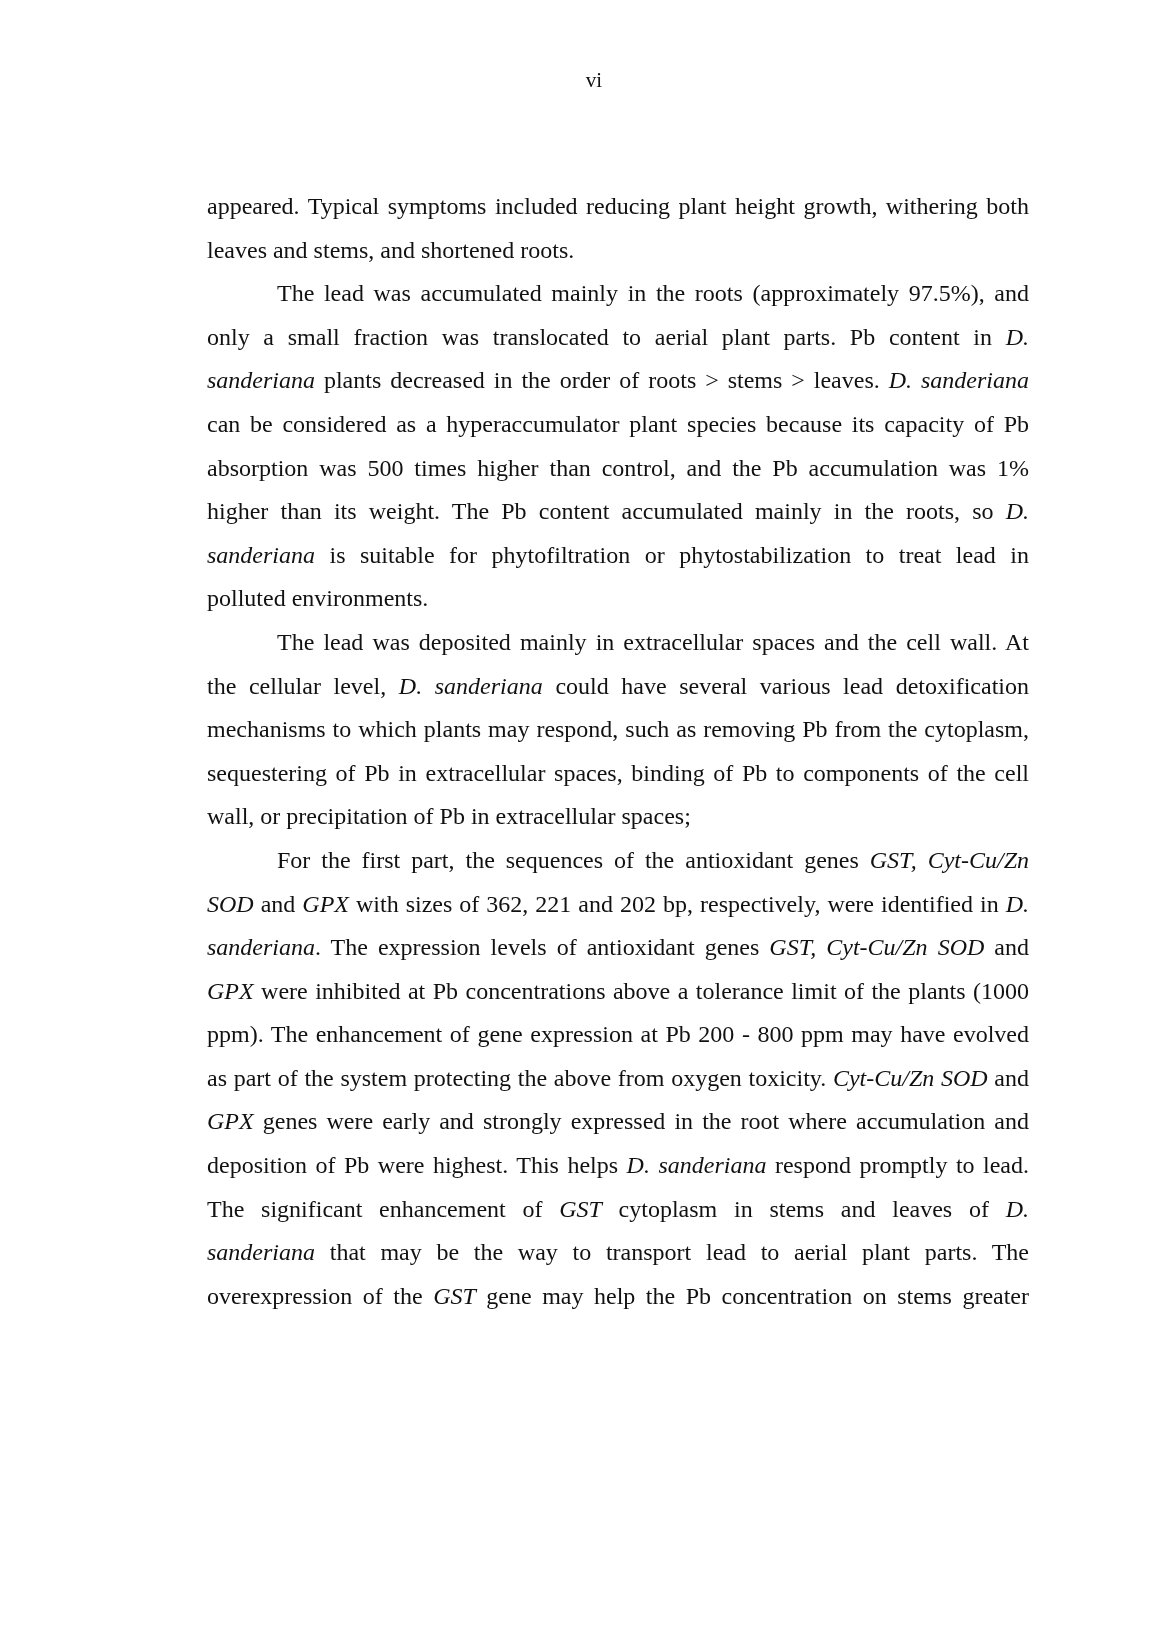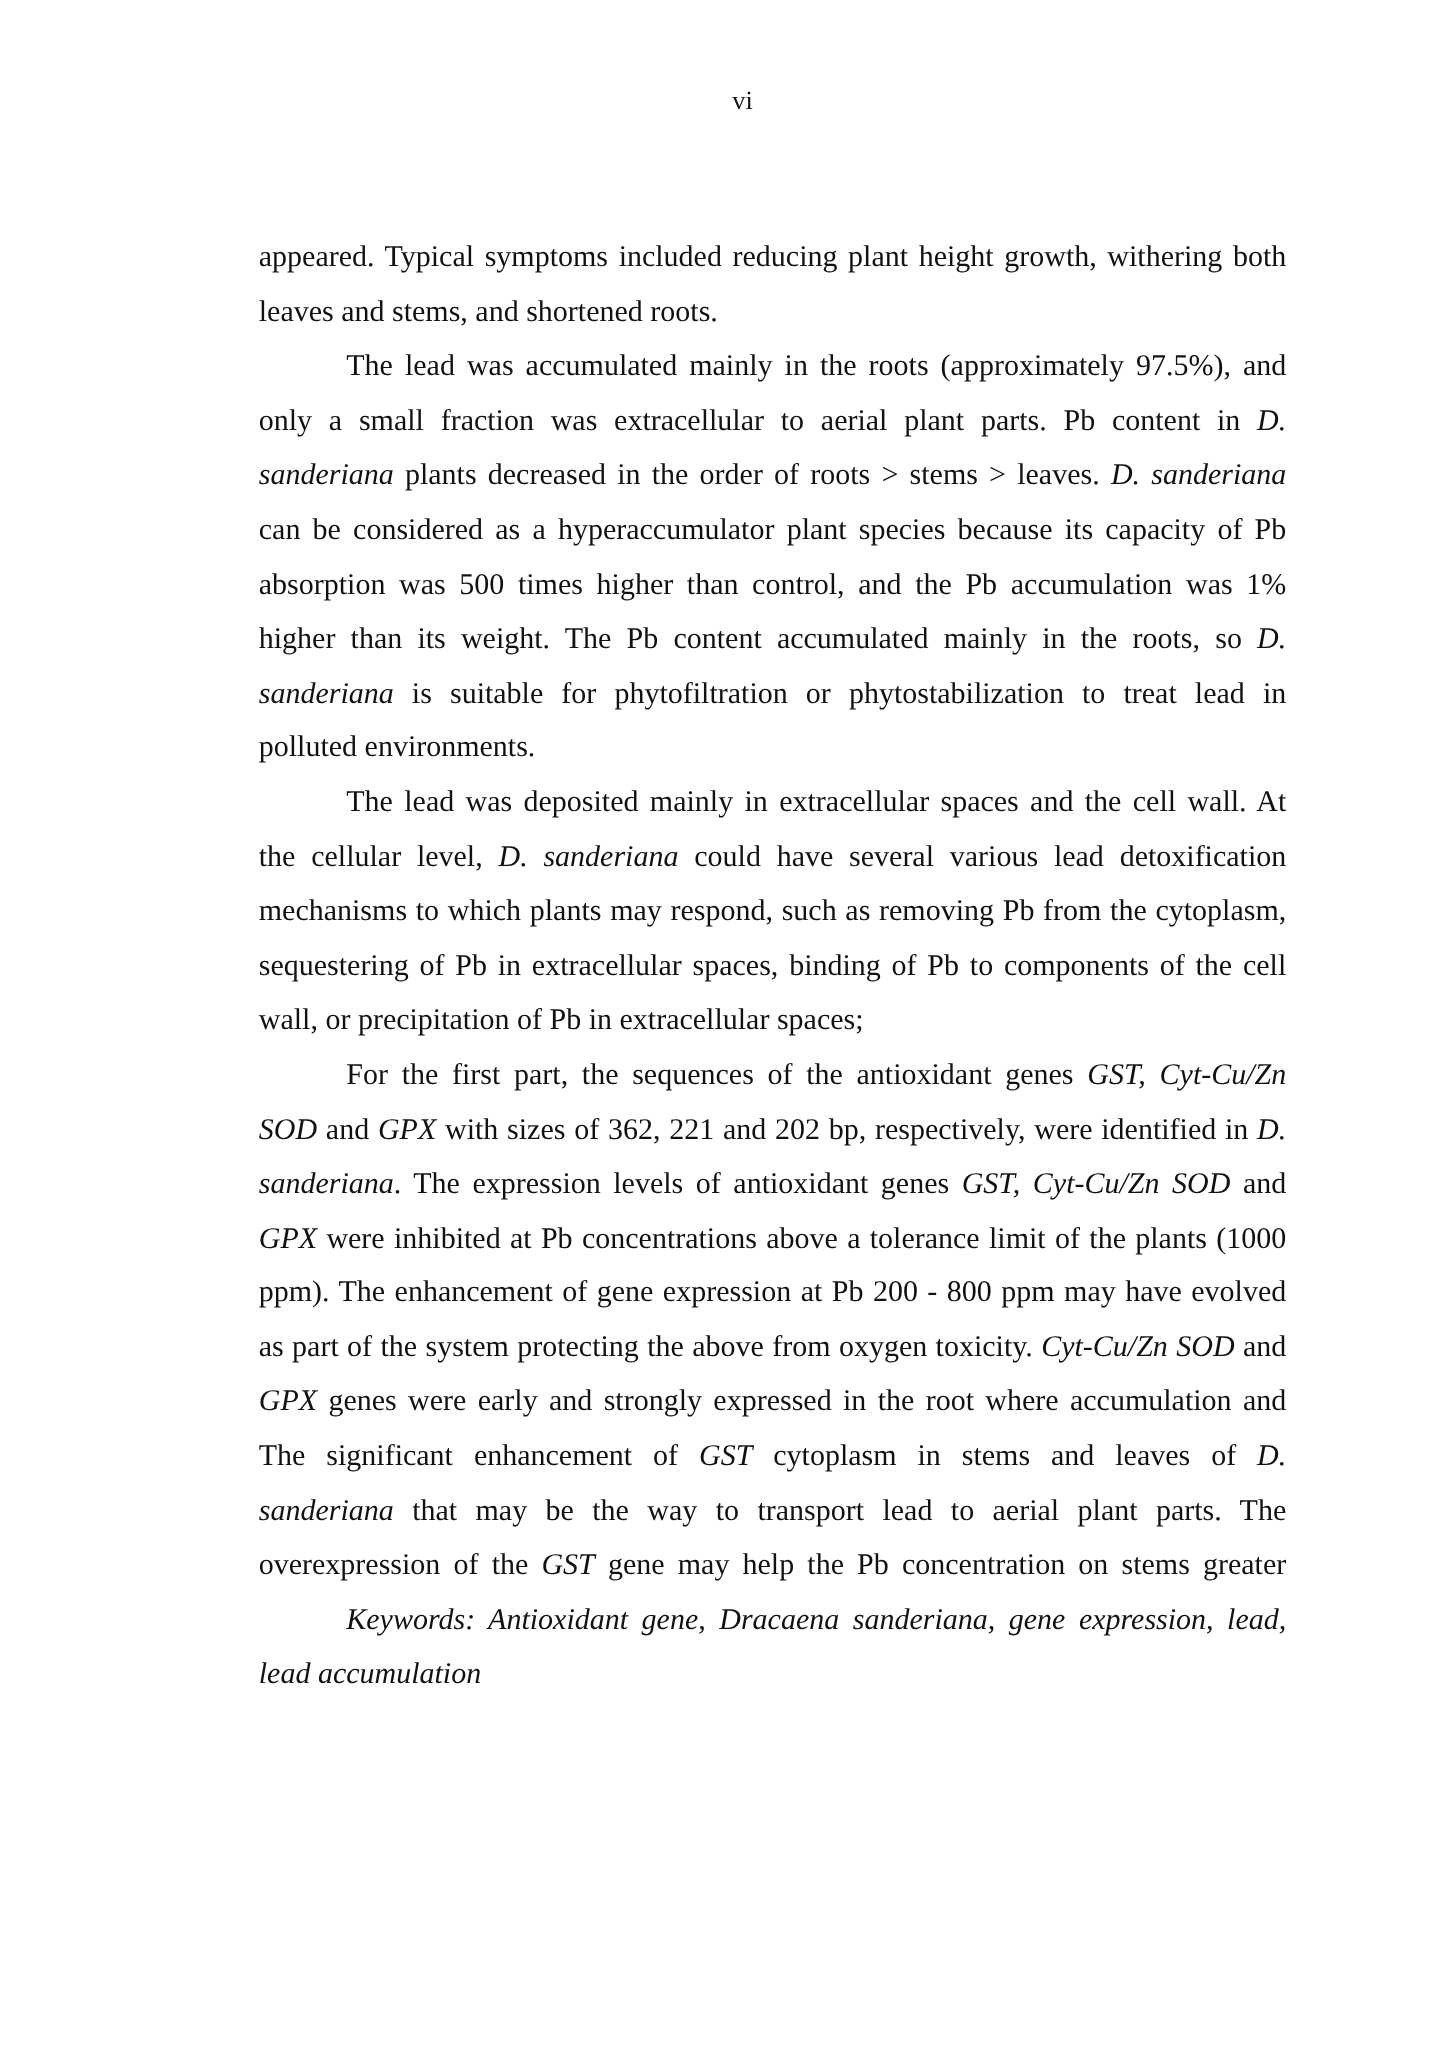--- a/index.html
+++ b/index.html
@@ -29,21 +29,21 @@
 
 <div class="page-number">vi</div>
 
 <div class="content" id="content">
     <div>
       <div class="line"><span>appeared. Typical symptoms included reducing plant height growth, withering both</span></div>
       <div class="line last"><span>leaves and stems, and shortened roots.</span></div>
     </div>
     <div>
       <div class="line indent"><span>The lead was accumulated mainly in the roots (approximately 97.5%), and</span></div>
-      <div class="line"><span>only a small fraction was extracellular to aerial plant parts. Pb content in </span><i>D.</i></div>
+      <div class="line"><span>only a small fraction was translocated to aerial plant parts. Pb content in </span><i>D.</i></div>
       <div class="line"><i>sanderiana</i><span> plants decreased in the order of roots &gt; stems &gt; leaves. </span><i>D. sanderiana</i></div>
       <div class="line"><span>can be considered as a hyperaccumulator plant species because its capacity of Pb</span></div>
       <div class="line"><span>absorption was 500 times higher than control, and the Pb accumulation was 1%</span></div>
       <div class="line"><span>higher than its weight. The Pb content accumulated mainly in the roots, so </span><i>D.</i></div>
       <div class="line"><i>sanderiana</i><span> is suitable for phytofiltration or phytostabilization to treat lead in</span></div>
       <div class="line last"><span>polluted environments.</span></div>
     </div>
     <div>
       <div class="line indent"><span>The lead was deposited mainly in extracellular spaces and the cell wall. At</span></div>
       <div class="line"><span>the cellular level, </span><i>D. sanderiana</i><span> could have several various lead detoxification</span></div>
@@ -52,21 +52,18 @@
       <div class="line last"><span>wall, or precipitation of Pb in extracellular spaces;</span></div>
     </div>
     <div>
       <div class="line indent"><span>For the first part, the sequences of the antioxidant genes </span><i>GST, Cyt-Cu/Zn</i></div>
       <div class="line"><i>SOD</i><span> and </span><i>GPX</i><span> with sizes of 362, 221 and 202 bp, respectively, were identified in </span><i>D.</i></div>
       <div class="line"><i>sanderiana</i><span>. The expression levels of antioxidant genes </span><i>GST, Cyt-Cu/Zn SOD</i><span> and</span></div>
       <div class="line"><i>GPX</i><span> were inhibited at Pb concentrations above a tolerance limit of the plants (1000</span></div>
       <div class="line"><span>ppm). The enhancement of gene expression at Pb 200 - 800 ppm may have evolved</span></div>
       <div class="line"><span>as part of the system protecting the above from oxygen toxicity. </span><i>Cyt-Cu/Zn SOD</i><span> and</span></div>
       <div class="line"><i>GPX</i><span> genes were early and strongly expressed in the root where accumulation and</span></div>
+      <div class="line"><span>deposition of Pb were highest. This helps </span><i>D. sanderiana</i><span> respond promptly to lead.</span></div>
       <div class="line"><span>The significant enhancement of </span><i>GST</i><span> cytoplasm in stems and leaves of </span><i>D.</i></div>
       <div class="line"><i>sanderiana</i><span> that may be the way to transport lead to aerial plant parts. The</span></div>
       <div class="line"><span>overexpression of the </span><i>GST</i><span> gene may help the Pb concentration on stems greater</span></div>
     </div>
-    <div>
-      <div class="line indent"><i>Keywords: Antioxidant gene, Dracaena sanderiana, gene expression, lead,</i></div>
-      <div class="line last"><i>lead accumulation</i></div>
-    </div>
   </div>
 
 </body></html>

